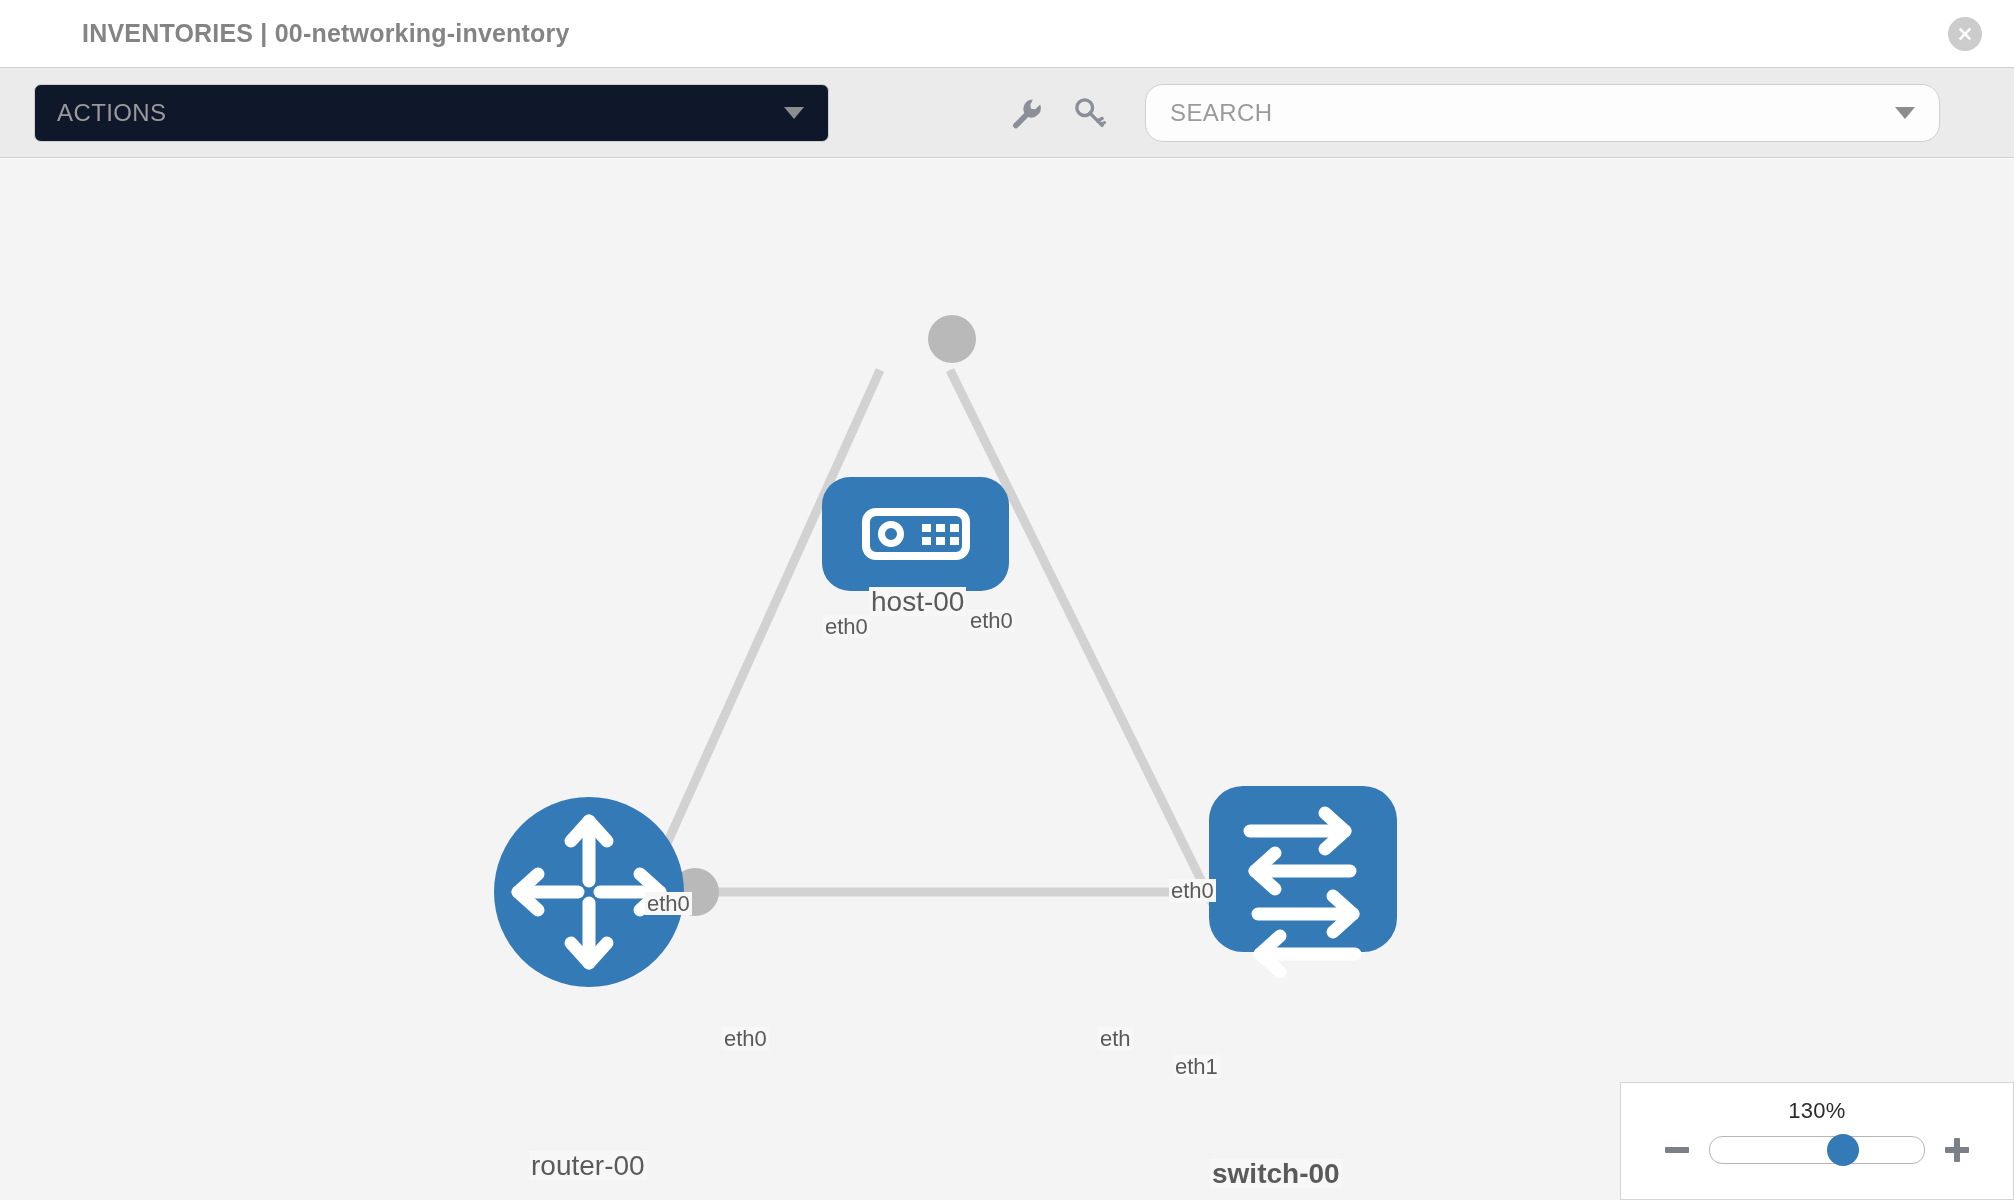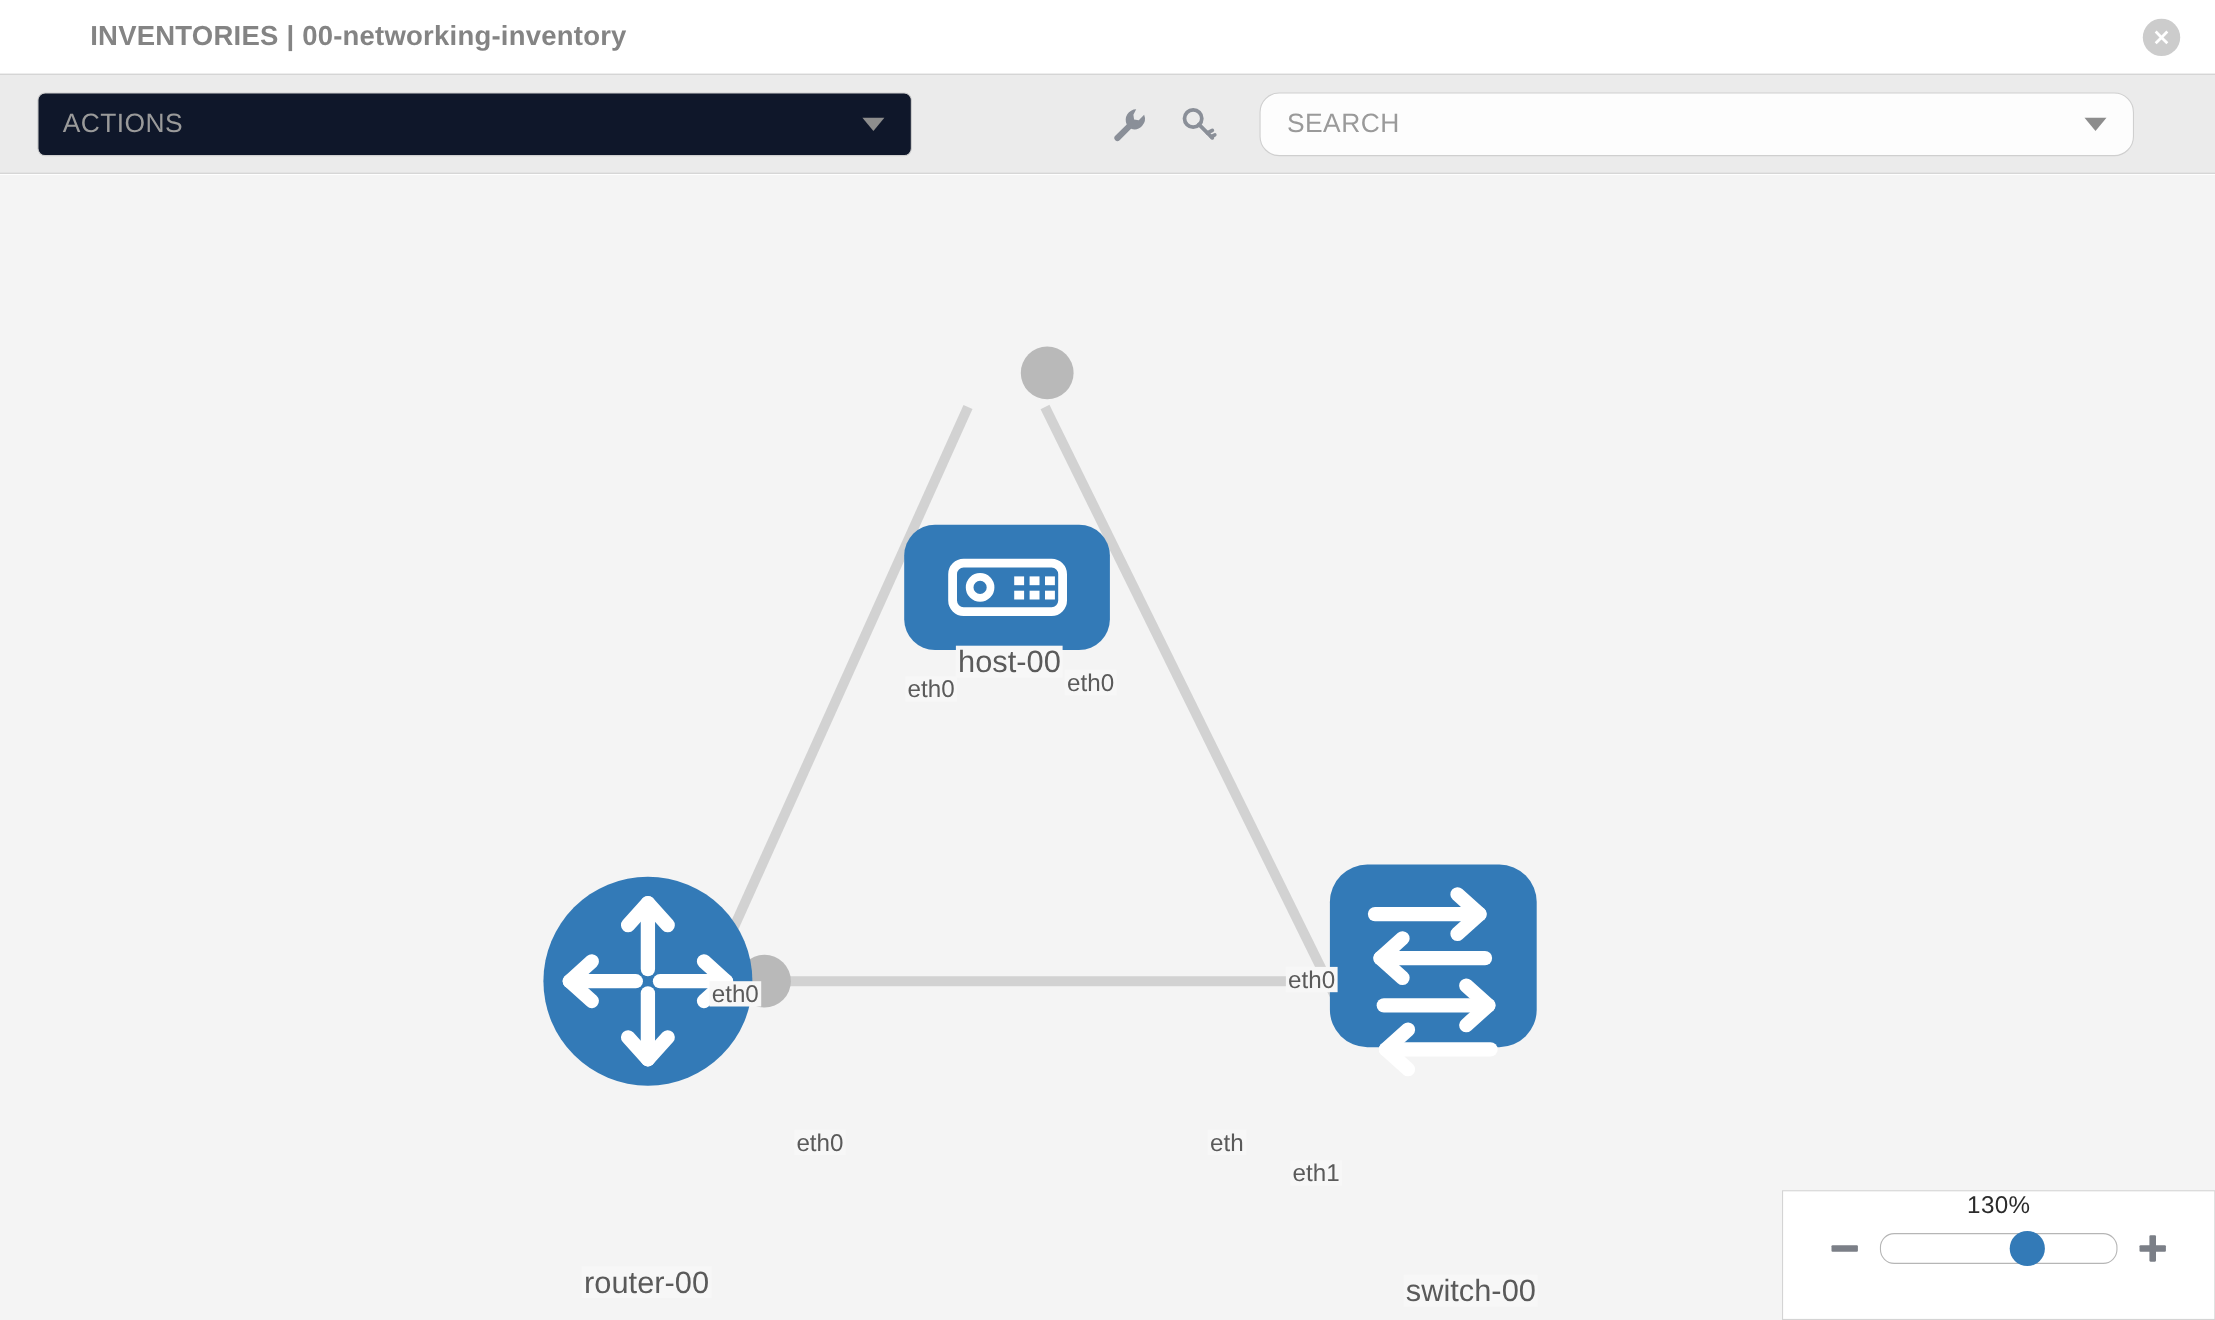--- a/index.html
+++ b/index.html
@@ -157,20 +157,21 @@
     width: 394px;
     height: 118px;
     background: #ffffff;
     border: 1px solid #d4d4d4;
     box-sizing: border-box;
   }
   .zoom-level {
     text-align: center;
     font-size: 22px;
     color: #2b2b2b;
+    margin-top: 15px;
     letter-spacing: 0.3px;
   }
   .zoom-row {
     display: flex;
     align-items: center;
     justify-content: center;
     margin-top: 12px;
     gap: 18px;
   }
   .zoom-btn {
@@ -312,21 +313,21 @@
         <path d="M1258 755 L1353 755"></path>
         <path d="M1333 737 L1353 755 L1333 773"></path>
         <path d="M1355 795 L1260 795"></path>
         <path d="M1280 777 L1260 795 L1280 813"></path>
       </g>
     </g>
   </svg>
 
   <div class="node-label" style="left:869px; top:428px;">host-00</div>
   <div class="node-label" style="left:529px; top:992px;">router-00</div>
-  <div class="node-label" style="left:1276px; top:1000px;">switch-00</div>
+  <div class="node-label" style="left:1210px; top:1000px;font-weight:bold;">switch-00</div>
 
   <div class="edge-label" style="left:823px; top:456px;">eth0</div>
   <div class="edge-label" style="left:968px; top:450px;">eth0</div>
   <div class="edge-label" style="left:645px; top:733px;">eth0</div>
   <div class="edge-label" style="left:1169px; top:720px;">eth0</div>
   <div class="edge-label" style="left:722px; top:868px;">eth0</div>
   <div class="edge-label" style="left:1098px; top:868px;">eth</div>
   <div class="edge-label" style="left:1173px; top:868px;margin-top:28px;">eth1</div>
 </div>
 

